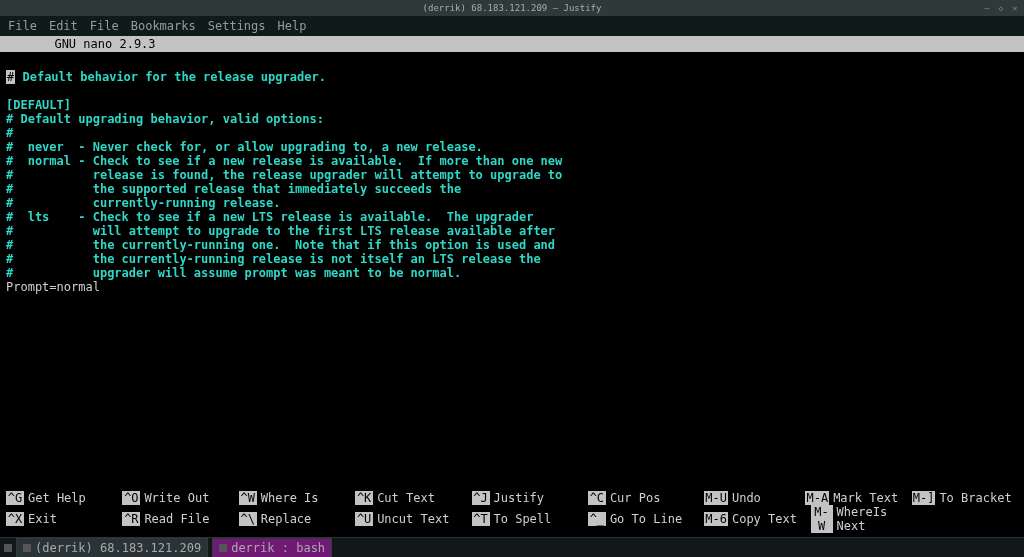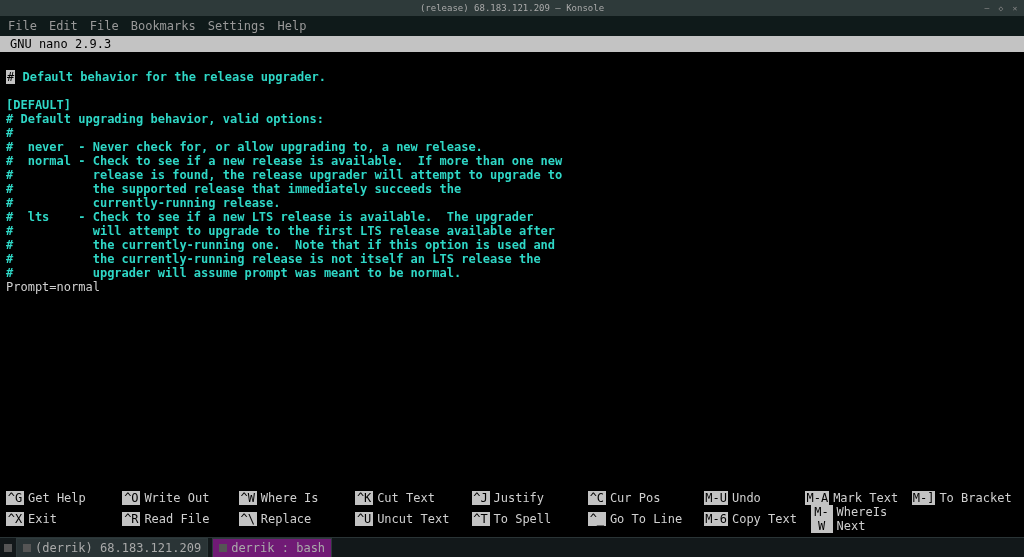--- a/index.html
+++ b/index.html
@@ -52,21 +52,21 @@
     .menubar span { cursor: default; }
     .nano-header {
       height: 16px;
       background: #c3c3c3;
       color: #000;
       display: flex;
       align-items: center;
       flex-shrink: 0;
       line-height: 16px;
     }
-    .nano-header .left { padding-left: 10px; width: 200px; }
+    .nano-header .left { padding-left: 10px; width: 200px; text-align: center; }
     .nano-header .center { flex: 1; text-align: center; }
     .nano-content {
       flex: 1;
       background: #000;
       padding: 4px 6px 0 6px;
       line-height: 14px;
       white-space: pre;
       overflow: hidden;
     }
     .cyan { color: #2fd7c6; font-weight: bold; }
@@ -119,21 +119,21 @@
     }
     .taskbar .tb-item.active { background: #2a3436; }
     .taskbar .tb-icon {
       width: 8px; height: 8px; background: #555; display: inline-block;
     }
   </style>
 </head>
 <body>
 
 <div class="titlebar">
-  <span>(release) 68.183.121.209 — Konsole</span>
+  <span>(derrik) 68.183.121.209 — Justify</span>
   <div class="controls">
     <span>–</span>
     <span>◇</span>
     <span>✕</span>
   </div>
 </div>
 
 <div class="menubar">
   <span>File</span>
   <span>Edit</span>

